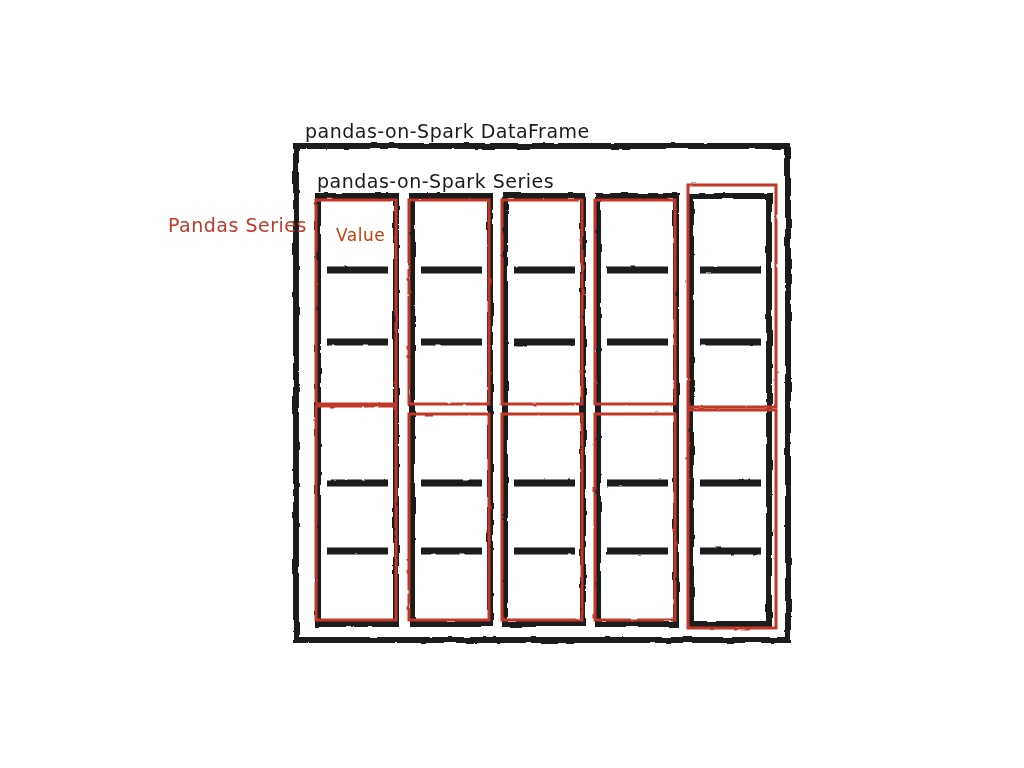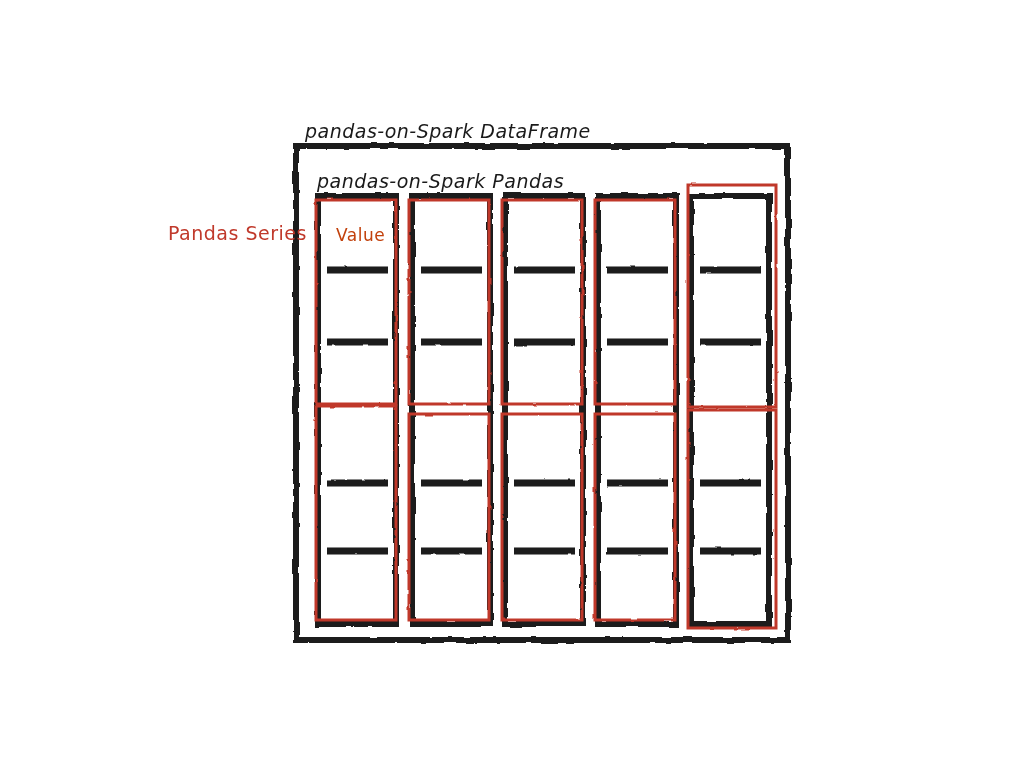--- a/index.html
+++ b/index.html
@@ -25,21 +25,20 @@
   .label {
     position: absolute;
     white-space: nowrap;
     font-family: "DejaVu Sans", sans-serif;
     letter-spacing: 0.5px;
   }
 
   .label-dark {
     color: #1a1a1a;
     font-size: 19px;
-    font-style: italic;
   }
 
   .label-red {
     color: #c0392b;
     font-size: 19px;
   }
 
   .label-value {
     color: #c2410c;
     font-size: 17px;
@@ -51,21 +50,20 @@
   }
 
   #label-series {
     left: 317px;
     top: 170px;
   }
 
   #label-pandas-series {
     left: 168px;
     top: 214px;
-    margin-top: 8px;
   }
 
   #label-value {
     left: 336px;
     top: 225px;
   }
 </style>
 </head>
 <body>
 
@@ -151,17 +149,17 @@
     <rect x="688" y="410" width="88" height="218" fill="none" stroke="#c0392b" stroke-width="3"></rect>
   </g>
 
   <g filter="url(#rough-fine)">
     <line x1="305" y1="222" x2="318" y2="222" stroke="#c0392b" stroke-width="3"></line>
   </g>
 </svg>
 
 <div class="label label-dark" id="label-dataframe">pandas-on-Spark DataFrame</div>
 
-<div class="label label-dark" id="label-series">pandas-on-Spark Pandas</div>
+<div class="label label-dark" id="label-series">pandas-on-Spark Series</div>
 
 <div class="label label-red" id="label-pandas-series">Pandas Series</div>
 
 <div class="label label-value" id="label-value">Value</div>
 
 </body></html>

